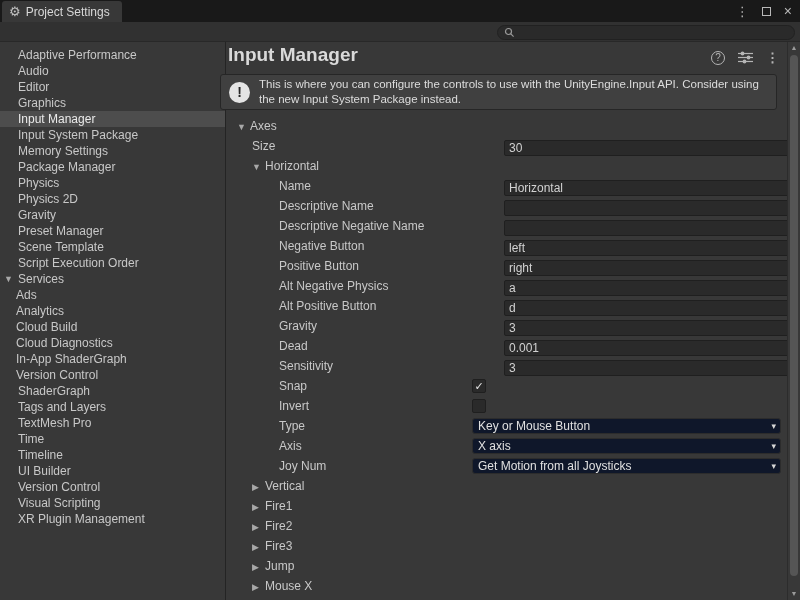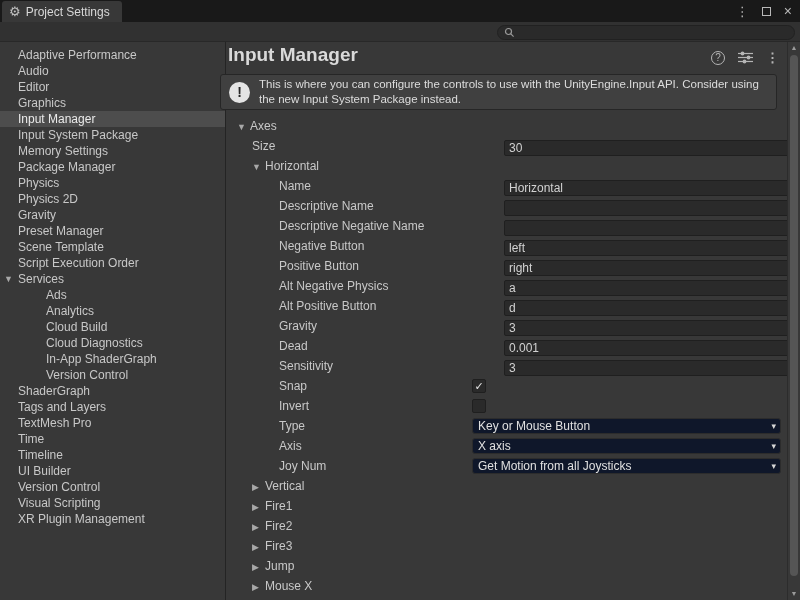--- a/index.html
+++ b/index.html
@@ -30,21 +30,21 @@
                      color:#dddddd; font-size:11px; font-family:"Liberation Sans", sans-serif; }
 
   
   .body-area { position:absolute; top:42px; left:0; right:0; bottom:0; }
 
   .sidebar { position:absolute; top:0; left:0; bottom:0; width:226px; background:#383838;
              border-right:1px solid #242424; padding-top:5px; overflow:hidden; }
   .side-item { height:16px; line-height:16px; padding-left:18px; color:#c8c8c8;
                position:relative; white-space:nowrap; cursor:default; }
   .side-item.selected { background:#4d4d4d; color:#eaeaea; }
-  .side-item.child { padding-left:46px; }
+  .side-item.child { padding-left:16px; }
   .side-item .tri { position:absolute; left:4px; top:0; font-size:9px; color:#a8a8a8; }
 
   .main { position:absolute; top:0; left:210px; right:13px; bottom:0; overflow:hidden; }
   .main-header { position:relative; height:30px; }
   .main-title { position:absolute; left:18px; top:2px; font-size:19px; font-weight:bold; color:#dadada; }
   .header-icons { position:absolute; right:8px; top:8px; display:flex; gap:13px;
                   align-items:center; color:#b5b5b5; }
   .help-circle { width:14px; height:14px; border-radius:50%; border:1px solid #b5b5b5;
                  font-size:10px; text-align:center; line-height:12px; display:inline-block; }
   .hdr-kebab { font-size:13px; font-weight:bold; }

